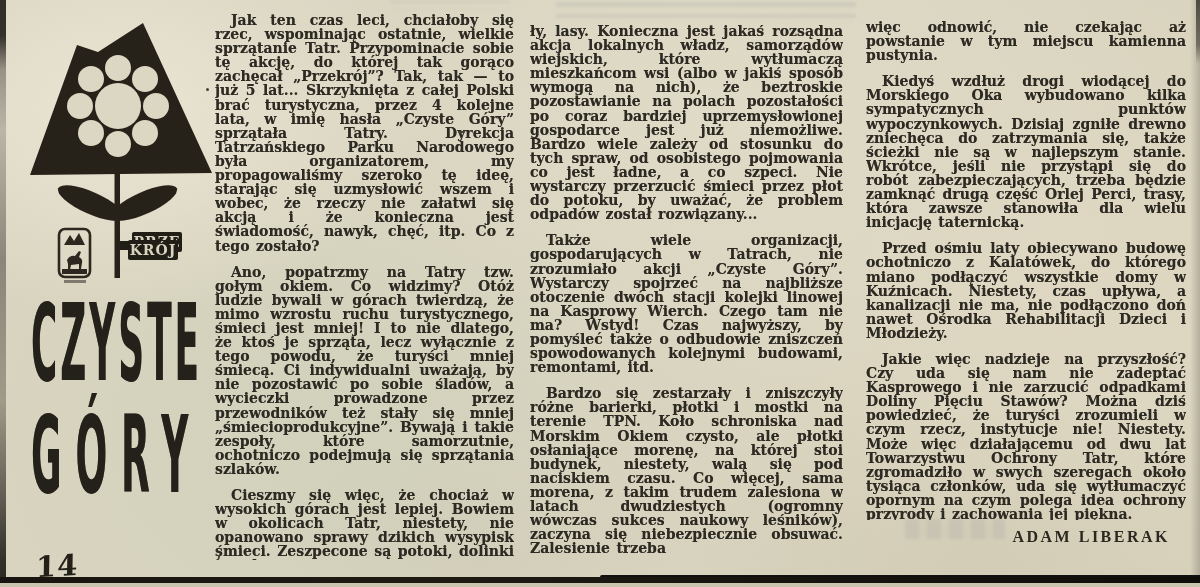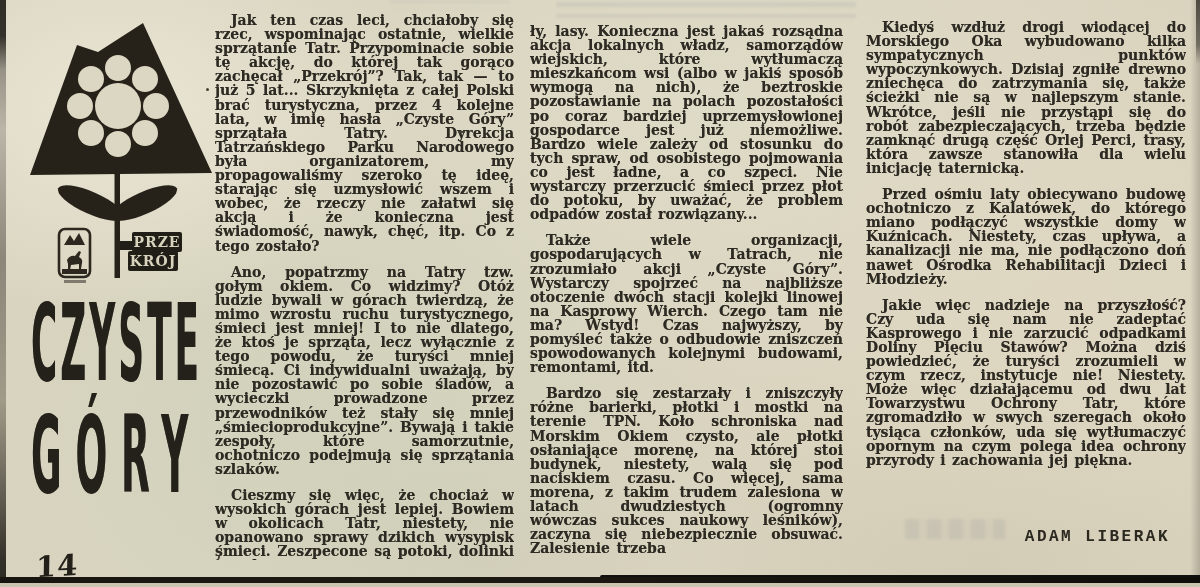--- a/index.html
+++ b/index.html
@@ -43,40 +43,40 @@
   .speck.k3{left:218px;top:554px;width:2px;height:6px;transform:rotate(14deg);}
   
   .flower{position:absolute;left:25px;top:10px;}
   .emblem{position:absolute;left:57px;top:227px;}
   .badge{position:absolute;left:120px;top:231px;width:70px;height:46px;}
   .badge .tab{position:absolute;left:0;top:10px;width:14px;height:9px;background:#211e18;}
   .badge .bx{position:absolute;background:#211e18;color:#d8d3bd;
     font-family:"DejaVu Serif","Liberation Serif",serif;font-weight:bold;
     font-size:14px;line-height:20px;text-align:center;letter-spacing:1px;border-radius:2px;}
   .badge .bx.top{left:12px;top:1px;width:50px;height:20px;}
-  .badge .bx.bot{left:8px;top:20px;width:50px;height:20px;}
+  .badge .bx.bot{left:8px;top:9px;width:50px;height:20px;}
   .title-word{position:absolute;font-family:"DejaVu Sans","Liberation Sans",sans-serif;
     font-weight:bold;color:#24211b;white-space:nowrap;transform-origin:left top;
     text-shadow:0 0 1px rgba(36,33,27,.5);}
   .title-word.czyste{left:31px;top:299px;font-size:107px;line-height:88px;
     letter-spacing:9px;transform:scaleX(.335);}
   .title-word.gory{left:31px;top:411px;font-size:107px;line-height:88px;
     letter-spacing:39px;transform:scaleX(.35);}
   
   .col{position:absolute;overflow:hidden;text-align:justify;
     font-size:14px;line-height:14.1px;font-weight:bold;word-spacing:1.5px;
     color:#2d2a23;text-shadow:0 0 .4px rgba(45,42,35,.55);}
   .col.c1{left:215px;top:13px;width:299px;height:547px;}
   .col.c2{left:530px;top:24px;width:313px;height:536px;}
   .col.c3{left:866px;top:20px;width:320px;height:500px;}
   .para{margin:0 0 12px 0;}
   .para.indent{text-indent:16px;}
   .byline{position:absolute;left:880px;top:528px;width:290px;text-align:right;
     font-weight:bold;font-size:16px;letter-spacing:2.5px;color:#2b2820;
-    font-family:Liberation Mono, monospace;}
+    font-family:Liberation Serif, serif;}
   .pagenum{position:absolute;left:36px;top:549px;font-size:29px;font-weight:bold;
     color:#23201a;transform:rotate(-3deg) skewX(-4deg);letter-spacing:1px;
     font-family:"DejaVu Serif","Liberation Serif",serif;}
 </style>
 </head>
 <body>
 
 <div class="page">
 
   <svg class="flower" width="190" height="270" viewBox="0 0 190 270" aria-hidden="true">
@@ -116,20 +116,21 @@
       <p class="para indent">Jak ten czas leci, chciałoby się rzec, wspominając ostatnie, wielkie sprzątanie Tatr. Przypominacie sobie tę akcję, do której tak gorąco zachęcał „Przekrój”? Tak, tak — to już 5 lat... Skrzyknięta z całej Polski brać turystyczna, przez 4 kolejne lata, w imię hasła „Czyste Góry” sprzątała Tatry. Dyrekcja Tatrzańskiego Parku Narodowego była organizatorem, my propagowaliśmy szeroko tę ideę, starając się uzmysłowić wszem i wobec, że rzeczy nie załatwi się akcją i że konieczna jest świadomość, nawyk, chęć, itp. Co z tego zostało?</p>
       <p class="para indent">Ano, popatrzmy na Tatry tzw. gołym okiem. Co widzimy? Otóż ludzie bywali w górach twierdzą, że mimo wzrostu ruchu turystycznego, śmieci jest mniej! I to nie dlatego, że ktoś je sprząta, lecz wyłącznie z tego powodu, że turyści mniej śmiecą. Ci indywidualni uważają, by nie pozostawić po sobie śladów, a wycieczki prowadzone przez przewodników też stały się mniej „śmiecioprodukcyjne”. Bywają i takie zespoły, które samorzutnie, ochotniczo podejmują się sprzątania szlaków.</p>
       <p class="para indent">Cieszmy się więc, że chociaż w wysokich górach jest lepiej. Bowiem w okolicach Tatr, niestety, nie opanowano sprawy dzikich wysypisk śmieci. Zeszpecone są potoki, dolinki i wądo-</p>
     </div>
   <div class="col c2">
       <p class="para">ły, lasy. Konieczna jest jakaś rozsądna akcja lokalnych władz, samorządów wiejskich, które wytłumaczą mieszkańcom wsi (albo w jakiś sposób wymogą na nich), że beztroskie pozostawianie na polach pozostałości po coraz bardziej uprzemysłowionej gospodarce jest już niemożliwe. Bardzo wiele zależy od stosunku do tych spraw, od osobistego pojmowania co jest ładne, a co szpeci. Nie wystarczy przerzucić śmieci przez płot do potoku, by uważać, że problem odpadów został rozwiązany...</p>
       <p class="para indent">Także wiele organizacji, gospodarujących w Tatrach, nie zrozumiało akcji „Czyste Góry”. Wystarczy spojrzeć na najbliższe otoczenie dwóch stacji kolejki linowej na Kasprowy Wierch. Czego tam nie ma? Wstyd! Czas najwyższy, by pomyśleć także o odbudowie zniszczeń spowodowanych kolejnymi budowami, remontami, itd.</p>
       <p class="para indent">Bardzo się zestarzały i zniszczyły różne barierki, płotki i mostki na terenie TPN. Koło schroniska nad Morskim Okiem czysto, ale płotki osłaniające morenę, na której stoi budynek, niestety, walą się pod naciskiem czasu. Co więcej, sama morena, z takim trudem zalesiona w latach dwudziestych (ogromny wówczas sukces naukowy leśników), zaczyna się niebezpiecznie obsuwać. Zalesienie trzeba</p>
     </div>
   <div class="col c3">
+      <p class="para">więc odnowić, nie czekając aż powstanie w tym miejscu kamienna pustynia.</p>
       <p class="para indent">Kiedyś wzdłuż drogi wiodącej do Morskiego Oka wybudowano kilka sympatycznych punktów wypoczynkowych. Dzisiaj zgniłe drewno zniechęca do zatrzymania się, także ścieżki nie są w najlepszym stanie. Wkrótce, jeśli nie przystąpi się do robót zabezpieczających, trzeba będzie zamknąć drugą część Orlej Perci, trasy, która zawsze stanowiła dla wielu inicjację taternicką.</p>
       <p class="para indent">Przed ośmiu laty obiecywano budowę ochotniczo z Kalatówek, do którego miano podłączyć wszystkie domy w Kuźnicach. Niestety, czas upływa, a kanalizacji nie ma, nie podłączono doń nawet Ośrodka Rehabilitacji Dzieci i Młodzieży.</p>
       <p class="para indent">Jakie więc nadzieje na przyszłość? Czy uda się nam nie zadeptać Kasprowego i nie zarzucić odpadkami Doliny Pięciu Stawów? Można dziś powiedzieć, że turyści zrozumieli w czym rzecz, instytucje nie! Niestety. Może więc działającemu od dwu lat Towarzystwu Ochrony Tatr, które zgromadziło w swych szeregach około tysiąca członków, uda się wytłumaczyć opornym na czym polega idea ochrony przyrody i zachowania jej piękna.</p>
     </div>
 
   <div class="byline">ADAM LIBERAK</div>
   <div class="pagenum">14</div>
 
   <div class="smudge s1"></div>
   <div class="smudge s2"></div>

